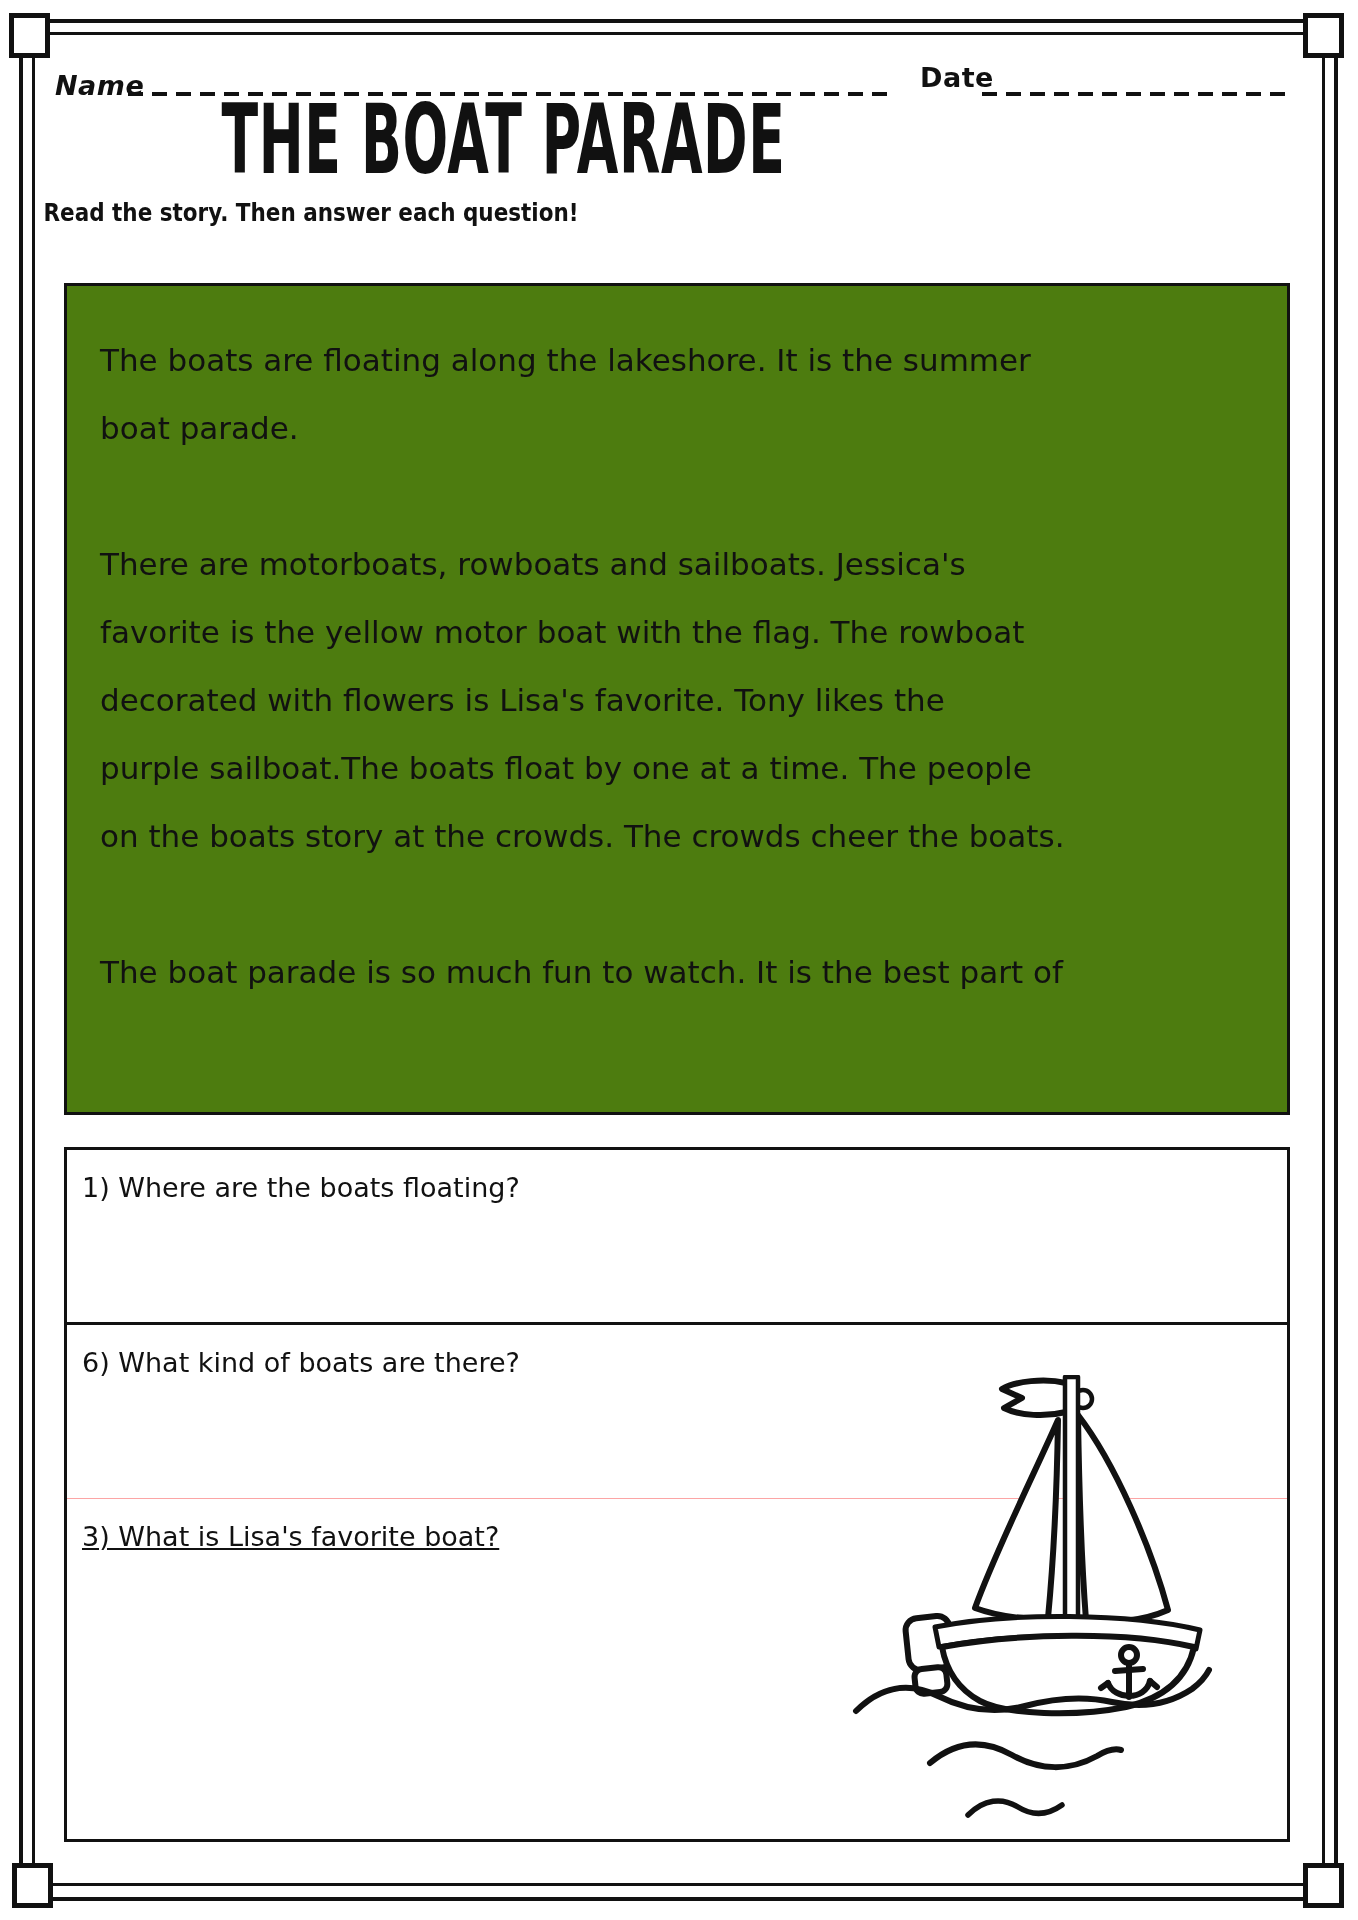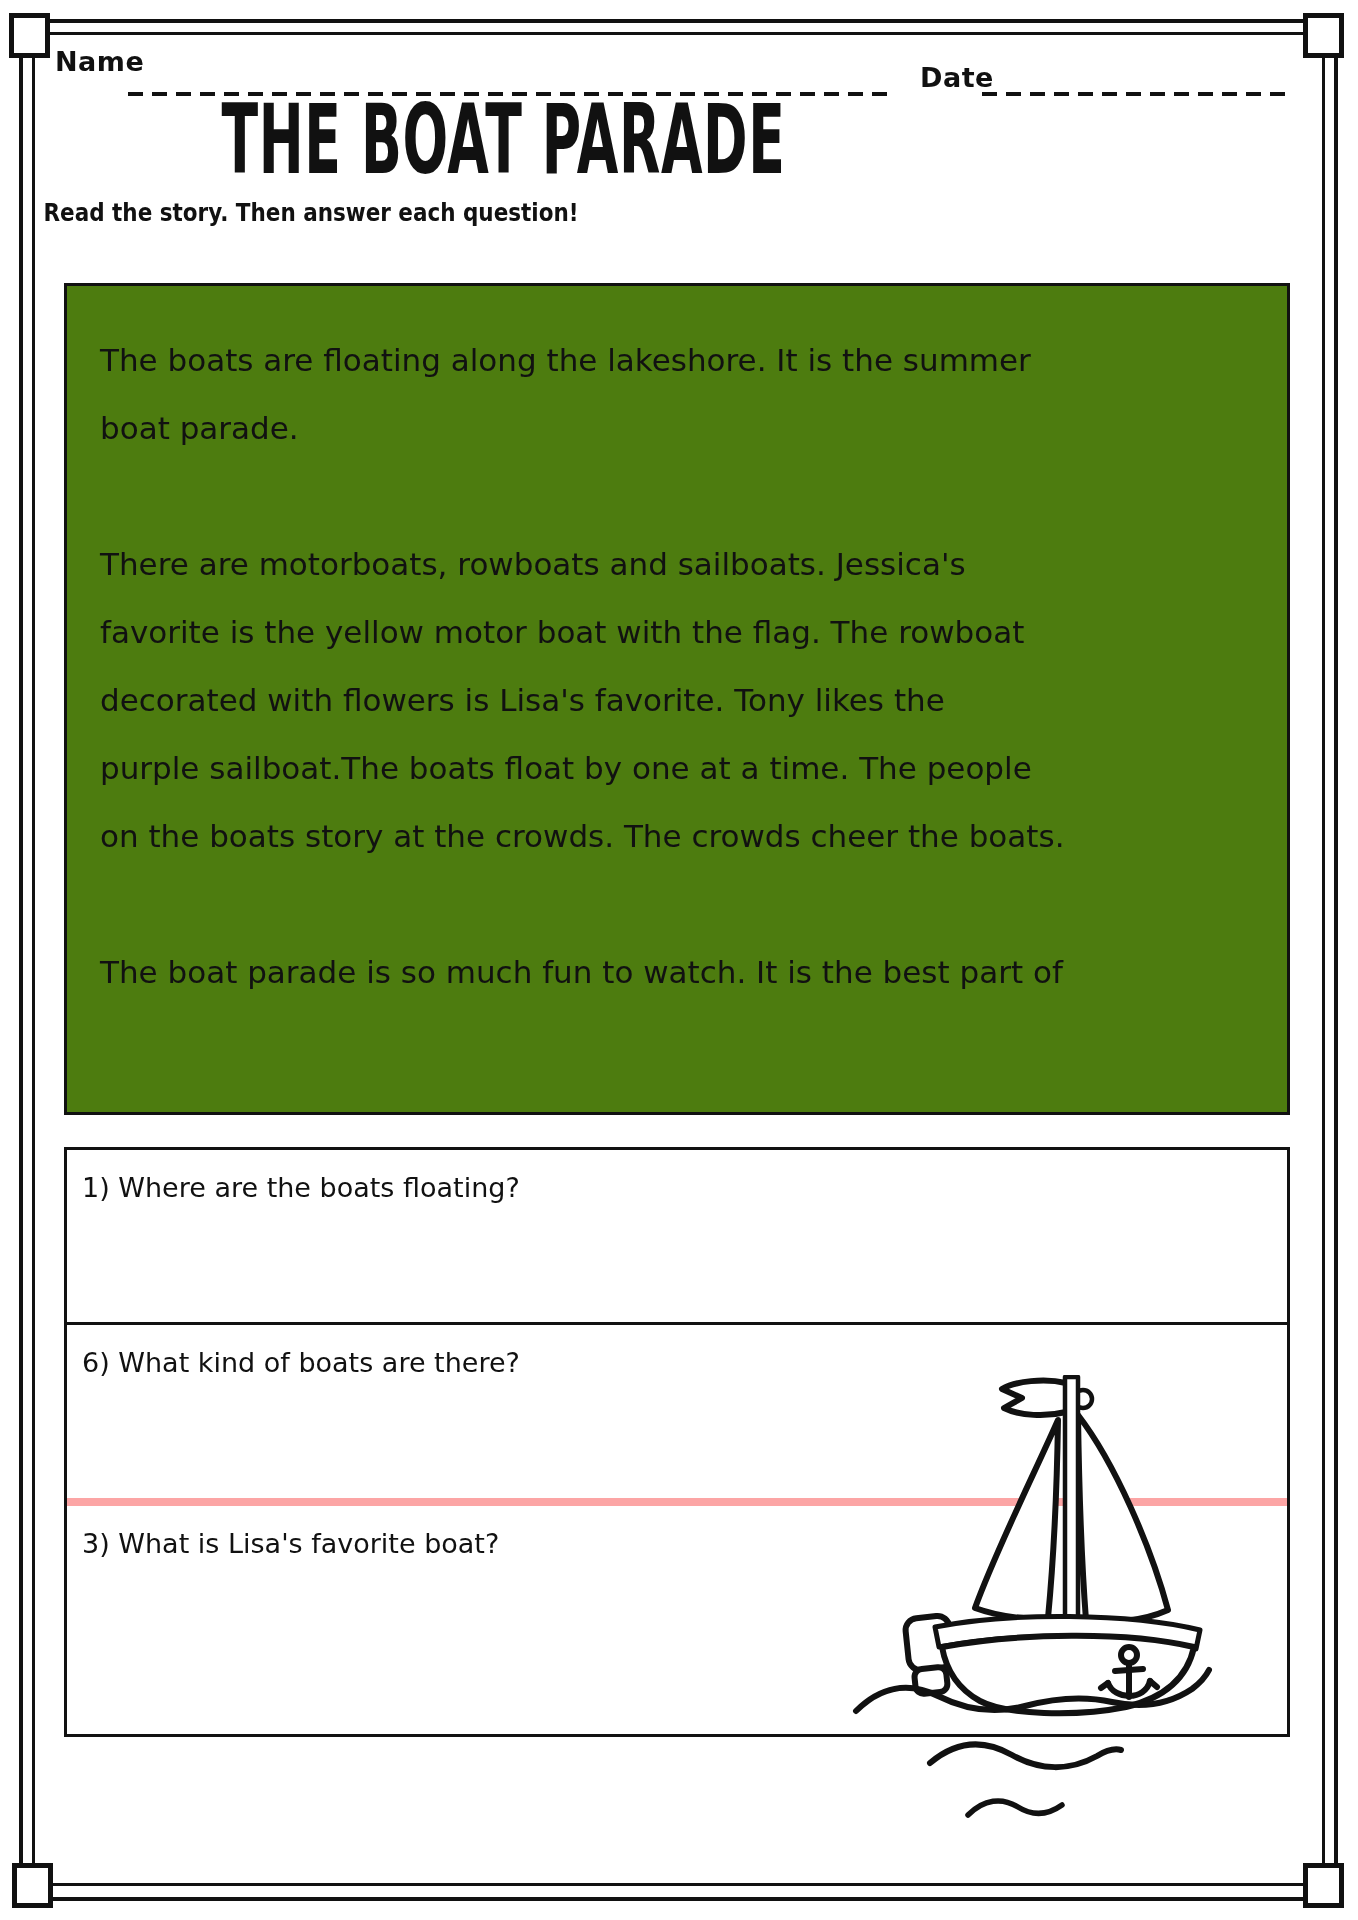--- a/index.html
+++ b/index.html
@@ -11,47 +11,47 @@
   .frame-inner{position:absolute;left:32px;top:32px;right:33px;bottom:34px;
                border:3px solid #111;}
   .corner{position:absolute;width:41px;height:45px;border:5px solid #111;
           background:#fff;box-sizing:border-box;}
   .corner.tl{left:9px;top:13px;}
   .corner.tr{right:14px;top:13px;}
   .corner.bl{left:12px;bottom:12px;}
   .corner.br{right:14px;bottom:12px;}
   
   .field-label{position:absolute;font-size:27px;font-weight:600;letter-spacing:0.5px;}
-  .name-label{left:55px;top:46px;}
+  .name-label{left:55px;top:70px;font-style:italic;}
   .date-label{left:920px;top:62px;text-align:right;}
   .fill-line{position:absolute;height:4px;top:92px;
              background:repeating-linear-gradient(90deg,#111 0 15px,transparent 15px 24px);}
   .name-line{left:128px;width:762px;}
   .date-line{left:982px;width:303px;}
   
   .title-wrap{position:absolute;left:0;top:98px;width:1110px;text-align:left;}
   .title{display:inline-block;font-size:96px;line-height:84px;font-weight:bold;
          letter-spacing:1px;white-space:nowrap;transform:scaleX(0.56);transform-origin:center;}
   .subtitle-row{margin-top:16px;}
   .subtitle{display:inline-block;font-size:25px;font-weight:600;white-space:nowrap;
             transform:scaleX(0.86);transform-origin:center;}
   
   .story-box{position:absolute;left:64px;top:283px;width:1226px;height:832px;
              border:3px solid #111;box-sizing:border-box;background:#4d7c0f;
              padding:40px 24px 0 33px;font-size:31px;line-height:68px;}
   .story-par{margin:0 0 68px 0;}
   .story-line{white-space:nowrap;}
   
-  .qbox{position:absolute;left:64px;top:1147px;width:1226px;height:590px;
+  .qbox{position:absolute;left:64px;top:1147px;width:1226px;height:695px;
         border:3px solid #111;box-sizing:border-box;background:#fff;
         display:flex;flex-direction:column;}
   .qrow{box-sizing:border-box;padding:22px 10px 0 15px;font-size:27px;}
   .qrow.r1{height:172px;}
   .qrow.r2{height:176px;border-top:3px solid #111;}
-  .qrow.r3{height:172px;border-top:8px solid #fca5a5;}
+  .qrow.r3{height:172px;border-top:1px solid #fca5a5;text-decoration:underline;}
   .qrow.r4{flex:1;border-top:3px solid #111;}
   .qtext{white-space:nowrap;}
   .answer-area{height:70%;}
   
   .boat{position:absolute;left:850px;top:1375px;z-index:5;}
 </style>
 </head>
 <body>
 
 <div class="page">

